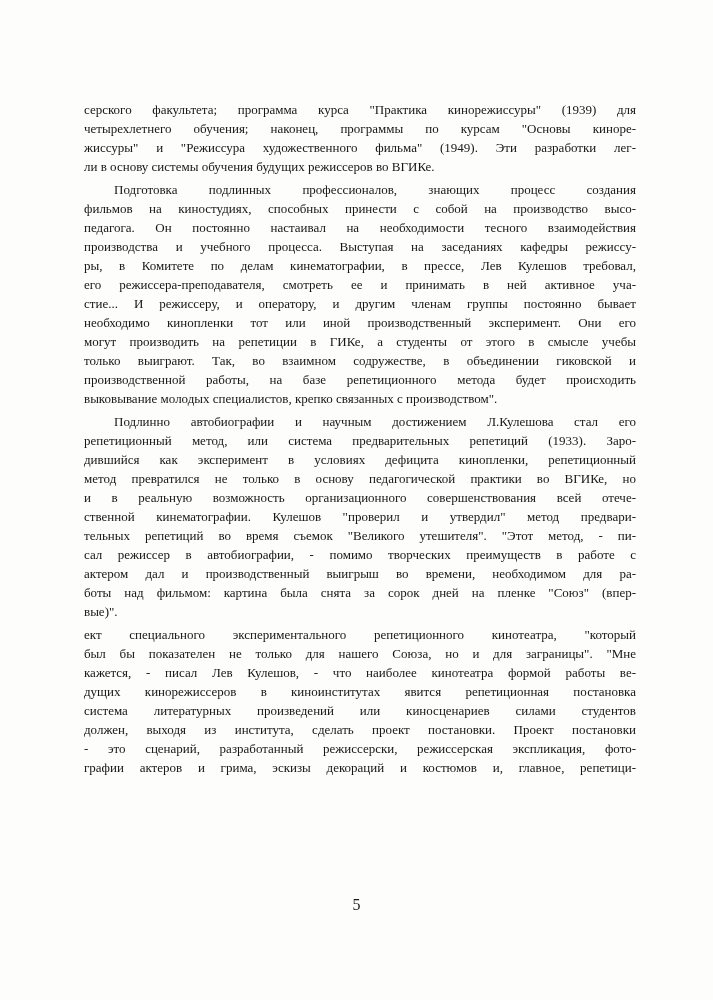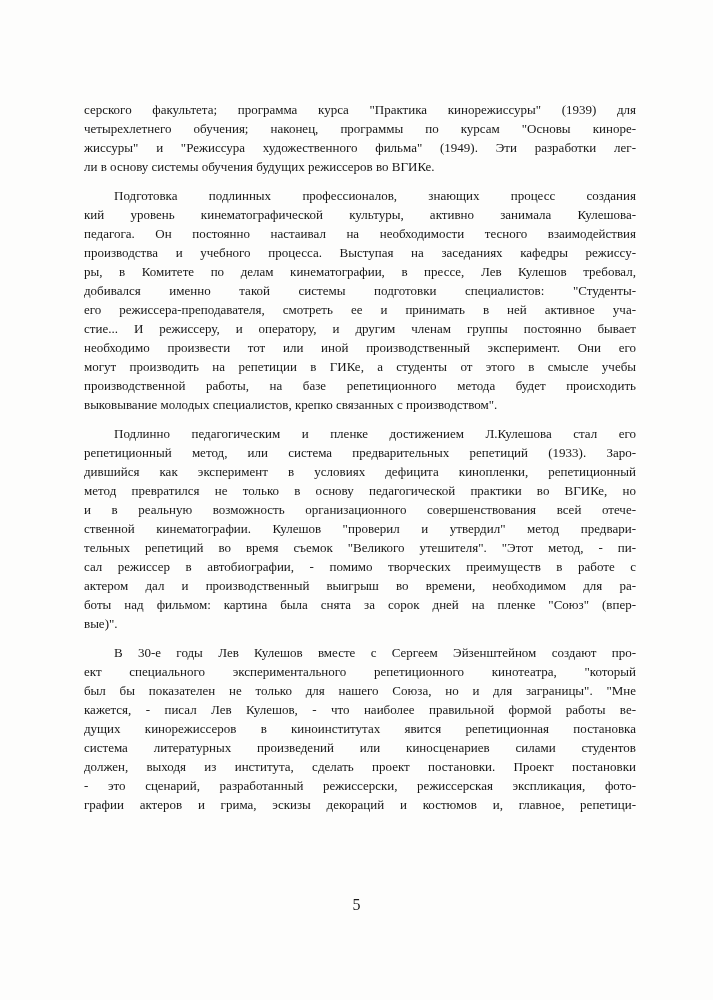--- a/index.html
+++ b/index.html
@@ -14,21 +14,21 @@
   }
   .text-block {
     position: absolute;
     left: 84px;
     top: 100px;
     width: 552px;
     font-size: 13px;
     line-height: 19px;
   }
   .para { margin: 0; padding: 0; }
-  .para + .para { margin-top: 10px; }
+  .para + .para { margin-top: 4px; }
   .line {
     text-align: justify;
     text-align-last: justify;
     white-space: normal;
     min-height: 19px;
   }
   .line.lastline { text-align-last: left; }
   .line.indent { text-indent: 30px; }
   .italic { }
   .page-number {
@@ -47,50 +47,49 @@
 <div class="page">
   <div class="text-block" id="text-block">
       <div class="para">
         <div class="line"><span class="">серского факультета; программа курса "Практика кинорежиссуры" (1939) для</span></div>
         <div class="line"><span class="">четырехлетнего обучения; наконец, программы по курсам "Основы киноре-</span></div>
         <div class="line"><span class="">жиссуры" и "Режиссура художественного фильма" (1949). Эти разработки лег-</span></div>
         <div class="line lastline"><span class="">ли в основу системы обучения будущих режиссеров во ВГИКе.</span></div>
       </div>
       <div class="para">
         <div class="line indent"><span class="">Подготовка подлинных профессионалов, знающих процесс создания</span></div>
-        <div class="line"><span class="">кий уровень кинематографической культуры, активно занимала Кулешова-</span></div>
+        <div class="line"><span class="">фильмов на киностудиях, способных принести с собой на производство высо-</span></div>
         <div class="line"><span class="">педагога. Он постоянно настаивал на необходимости тесного взаимодействия</span></div>
         <div class="line"><span class="">производства и учебного процесса. Выступая на заседаниях кафедры режиссу-</span></div>
         <div class="line"><span class="">ры, в Комитете по делам кинематографии, в прессе, Лев Кулешов требовал,</span></div>
-        <div class="line"><span class="">добивался именно такой системы подготовки специалистов: "Студенты-</span></div>
         <div class="line"><span class="">его режиссера-преподавателя, смотреть ее и принимать в ней активное уча-</span></div>
         <div class="line"><span class="">стие... И режиссеру, и оператору, и другим членам группы постоянно бывает</span></div>
-        <div class="line"><span class="">необходимо произвести тот или иной производственный эксперимент. Они его</span></div>
+        <div class="line"><span class="">необходимо кинопленки тот или иной производственный эксперимент. Они его</span></div>
         <div class="line"><span class="">могут производить на репетиции в ГИКе, а студенты от этого в смысле учебы</span></div>
+        <div class="line"><span class="">только выиграют. Так, во взаимном содружестве, в объединении гиковской и</span></div>
         <div class="line"><span class="">производственной работы, на базе репетиционного метода будет происходить</span></div>
         <div class="line lastline"><span class="">выковывание молодых специалистов, крепко связанных с производством".</span></div>
       </div>
       <div class="para">
-        <div class="line indent"><span class="">Подлинно педагогическим и пленке достижением Л.Кулешова стал его</span></div>
+        <div class="line indent"><span class="">Подлинно автобиографии и научным достижением Л.Кулешова стал его</span></div>
         <div class="line"><span class="">репетиционный метод, или система предварительных репетиций (1933). Заро-</span></div>
         <div class="line"><span class="">дившийся как эксперимент в условиях дефицита кинопленки, репетиционный</span></div>
         <div class="line"><span class="">метод превратился не только в основу педагогической практики во ВГИКе, но</span></div>
         <div class="line"><span class="">и в реальную возможность организационного совершенствования всей отече-</span></div>
         <div class="line"><span class="">ственной кинематографии. Кулешов "проверил и утвердил" метод предвари-</span></div>
         <div class="line"><span class="">тельных репетиций во время съемок "Великого утешителя". "Этот метод, - пи-</span></div>
         <div class="line"><span class="">сал режиссер в автобиографии, - помимо творческих преимуществ в работе с</span></div>
         <div class="line"><span class="">актером дал и производственный выигрыш во времени, необходимом для ра-</span></div>
         <div class="line"><span class="">боты над фильмом: картина была снята за сорок дней на пленке "Союз" (впер-</span></div>
         <div class="line lastline"><span class="">вые)".</span></div>
       </div>
       <div class="para">
-        <div class="line indent"><span class="">В 30-е годы Лев Кулешов вместе с Сергеем Эйзенштейном создают про-</span></div>
         <div class="line"><span class="">ект специального экспериментального репетиционного кинотеатра, "который</span></div>
         <div class="line"><span class="">был бы показателен не только для нашего Союза, но и для заграницы". "Мне</span></div>
-        <div class="line"><span class="">кажется, - писал Лев Кулешов, - что наиболее правильной формой работы ве-</span></div>
+        <div class="line"><span class="">кажется, - писал Лев Кулешов, - что наиболее кинотеатра формой работы ве-</span></div>
         <div class="line"><span class="">дущих кинорежиссеров в киноинститутах явится </span><span class="italic">репетиционная постановка</span></div>
         <div class="line"><span class="italic">система литературных произведений или киносценариев</span><span class=""> силами студентов</span></div>
         <div class="line"><span class="">должен, выходя из института, сделать </span><span class="italic">проект постановки</span><span class="">. Проект постановки</span></div>
         <div class="line"><span class="">- это </span><span class="italic">сценарий,</span><span class=""> разработанный режиссерски, режиссерская экспликация, фото-</span></div>
         <div class="line"><span class="">графии актеров и грима, эскизы декораций и костюмов и, главное, репетици-</span></div>
       </div>
     </div>
   <div class="page-number">5</div>
 </div>
 

